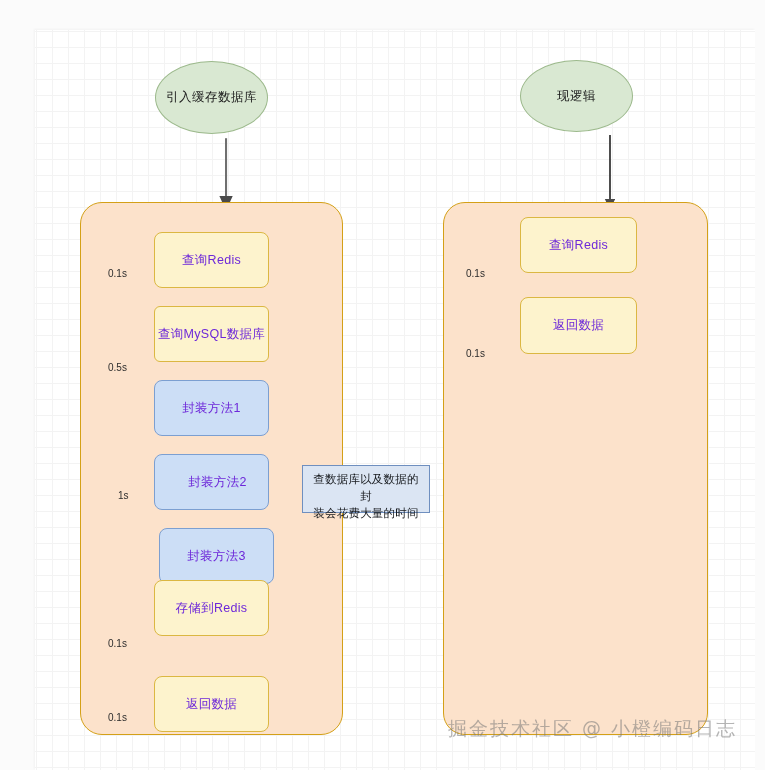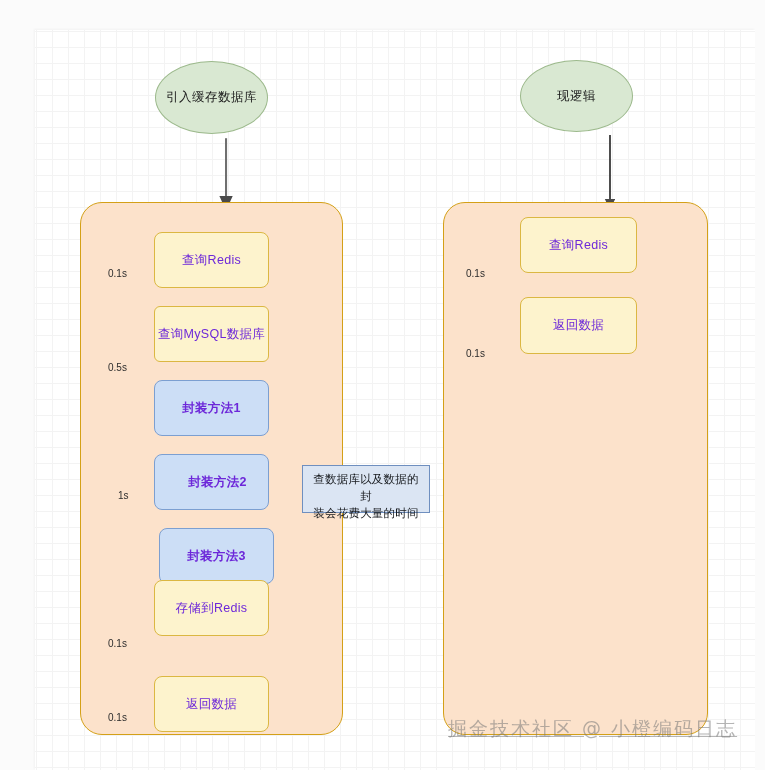--- a/index.html
+++ b/index.html
@@ -52,21 +52,21 @@
   .node {
     position: absolute;
     display: flex; align-items: center; justify-content: center;
     font-size: 12.5px;
     color: #6d28d9;
     border-radius: 8px;
     white-space: nowrap;
     letter-spacing: .3px;
   }
   .node.yellow { background: #fdf3cd; border: 1.4px solid #dbb742; }
-  .node.blue   { background: #ccdef6; border: 1.4px solid #7c9fd1; font-weight: bold; }
+  .node.blue   { background: #ccdef6; border: 1.4px solid #7c9fd1; }
 
   
   .timelabel {
     position: absolute;
     font-size: 10px;
     color: #2c2c2c;
     white-space: nowrap;
   }
 
   
@@ -87,21 +87,20 @@
 
   
   #watermark {
     position: absolute;
     left: 448px; top: 716px;
     font-size: 19px;
     color: rgba(120,120,120,.55);
     letter-spacing: 2px;
     white-space: nowrap;
     font-family: "DejaVu Sans", "Liberation Sans", sans-serif;
-    text-decoration: underline;
   }
 </style>
 </head>
 <body>
 
 <div id="root">
 
   <div id="canvas">
 
     <svg id="arrows" viewBox="0 0 720 740" width="720" height="740">

